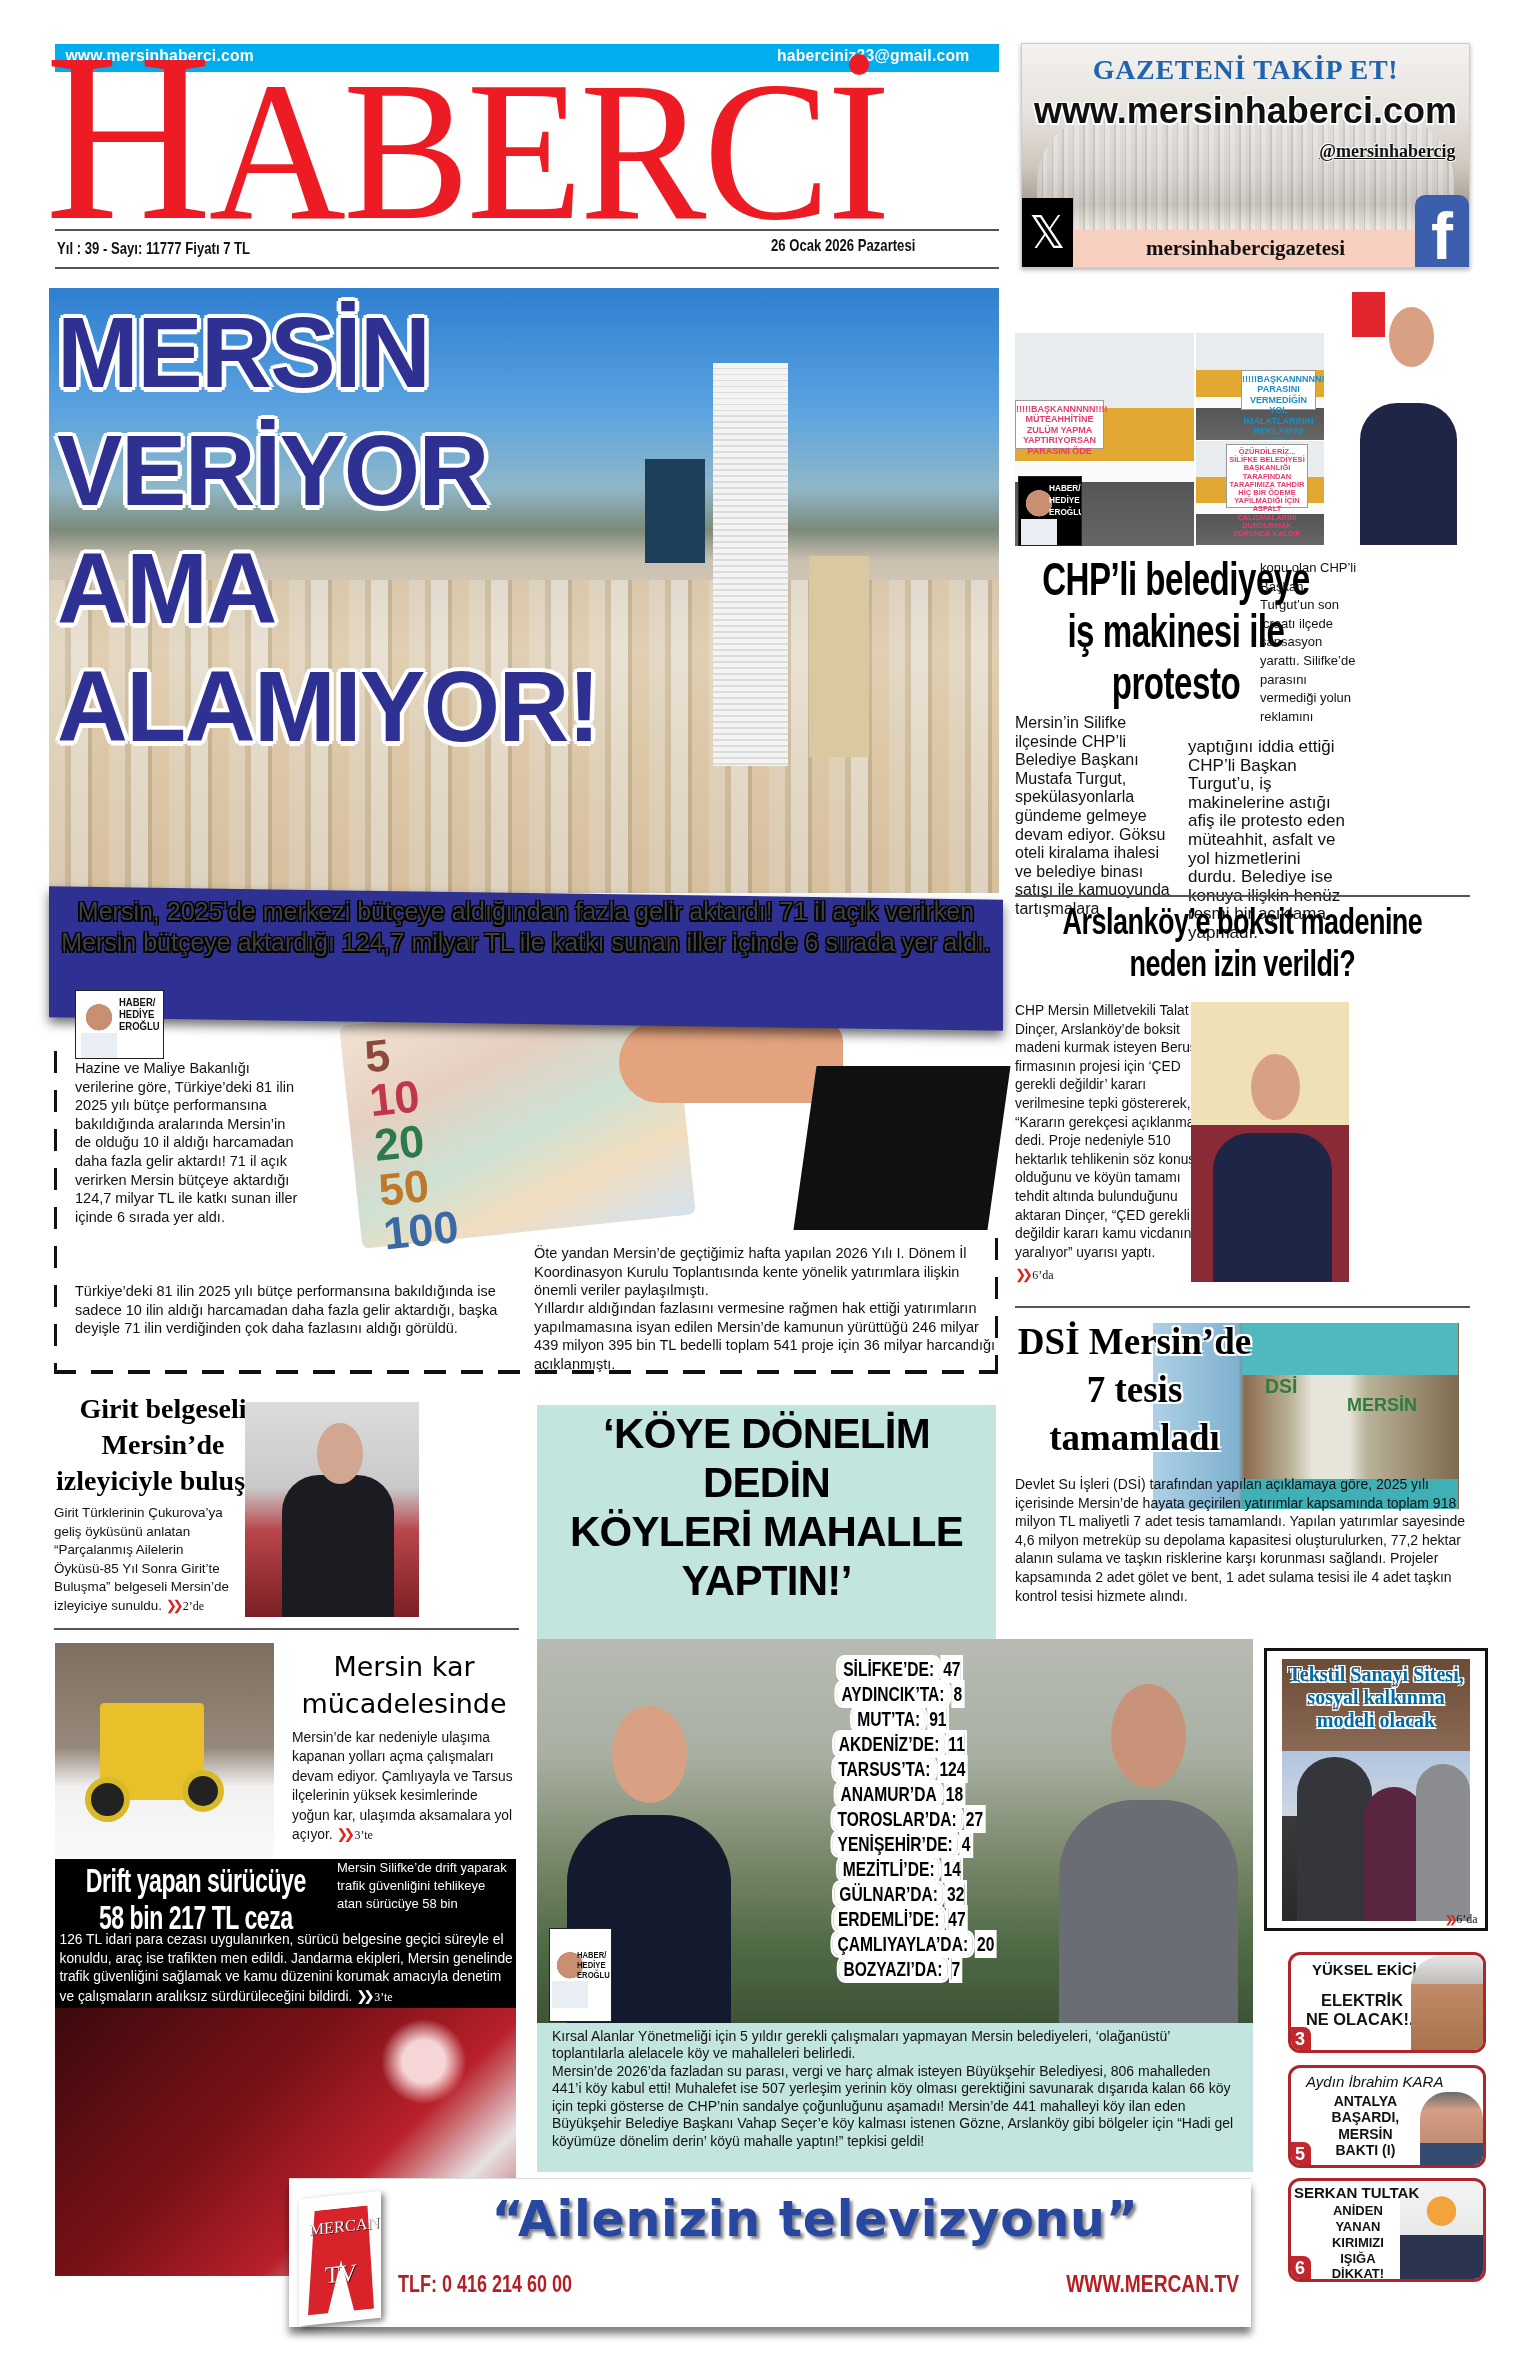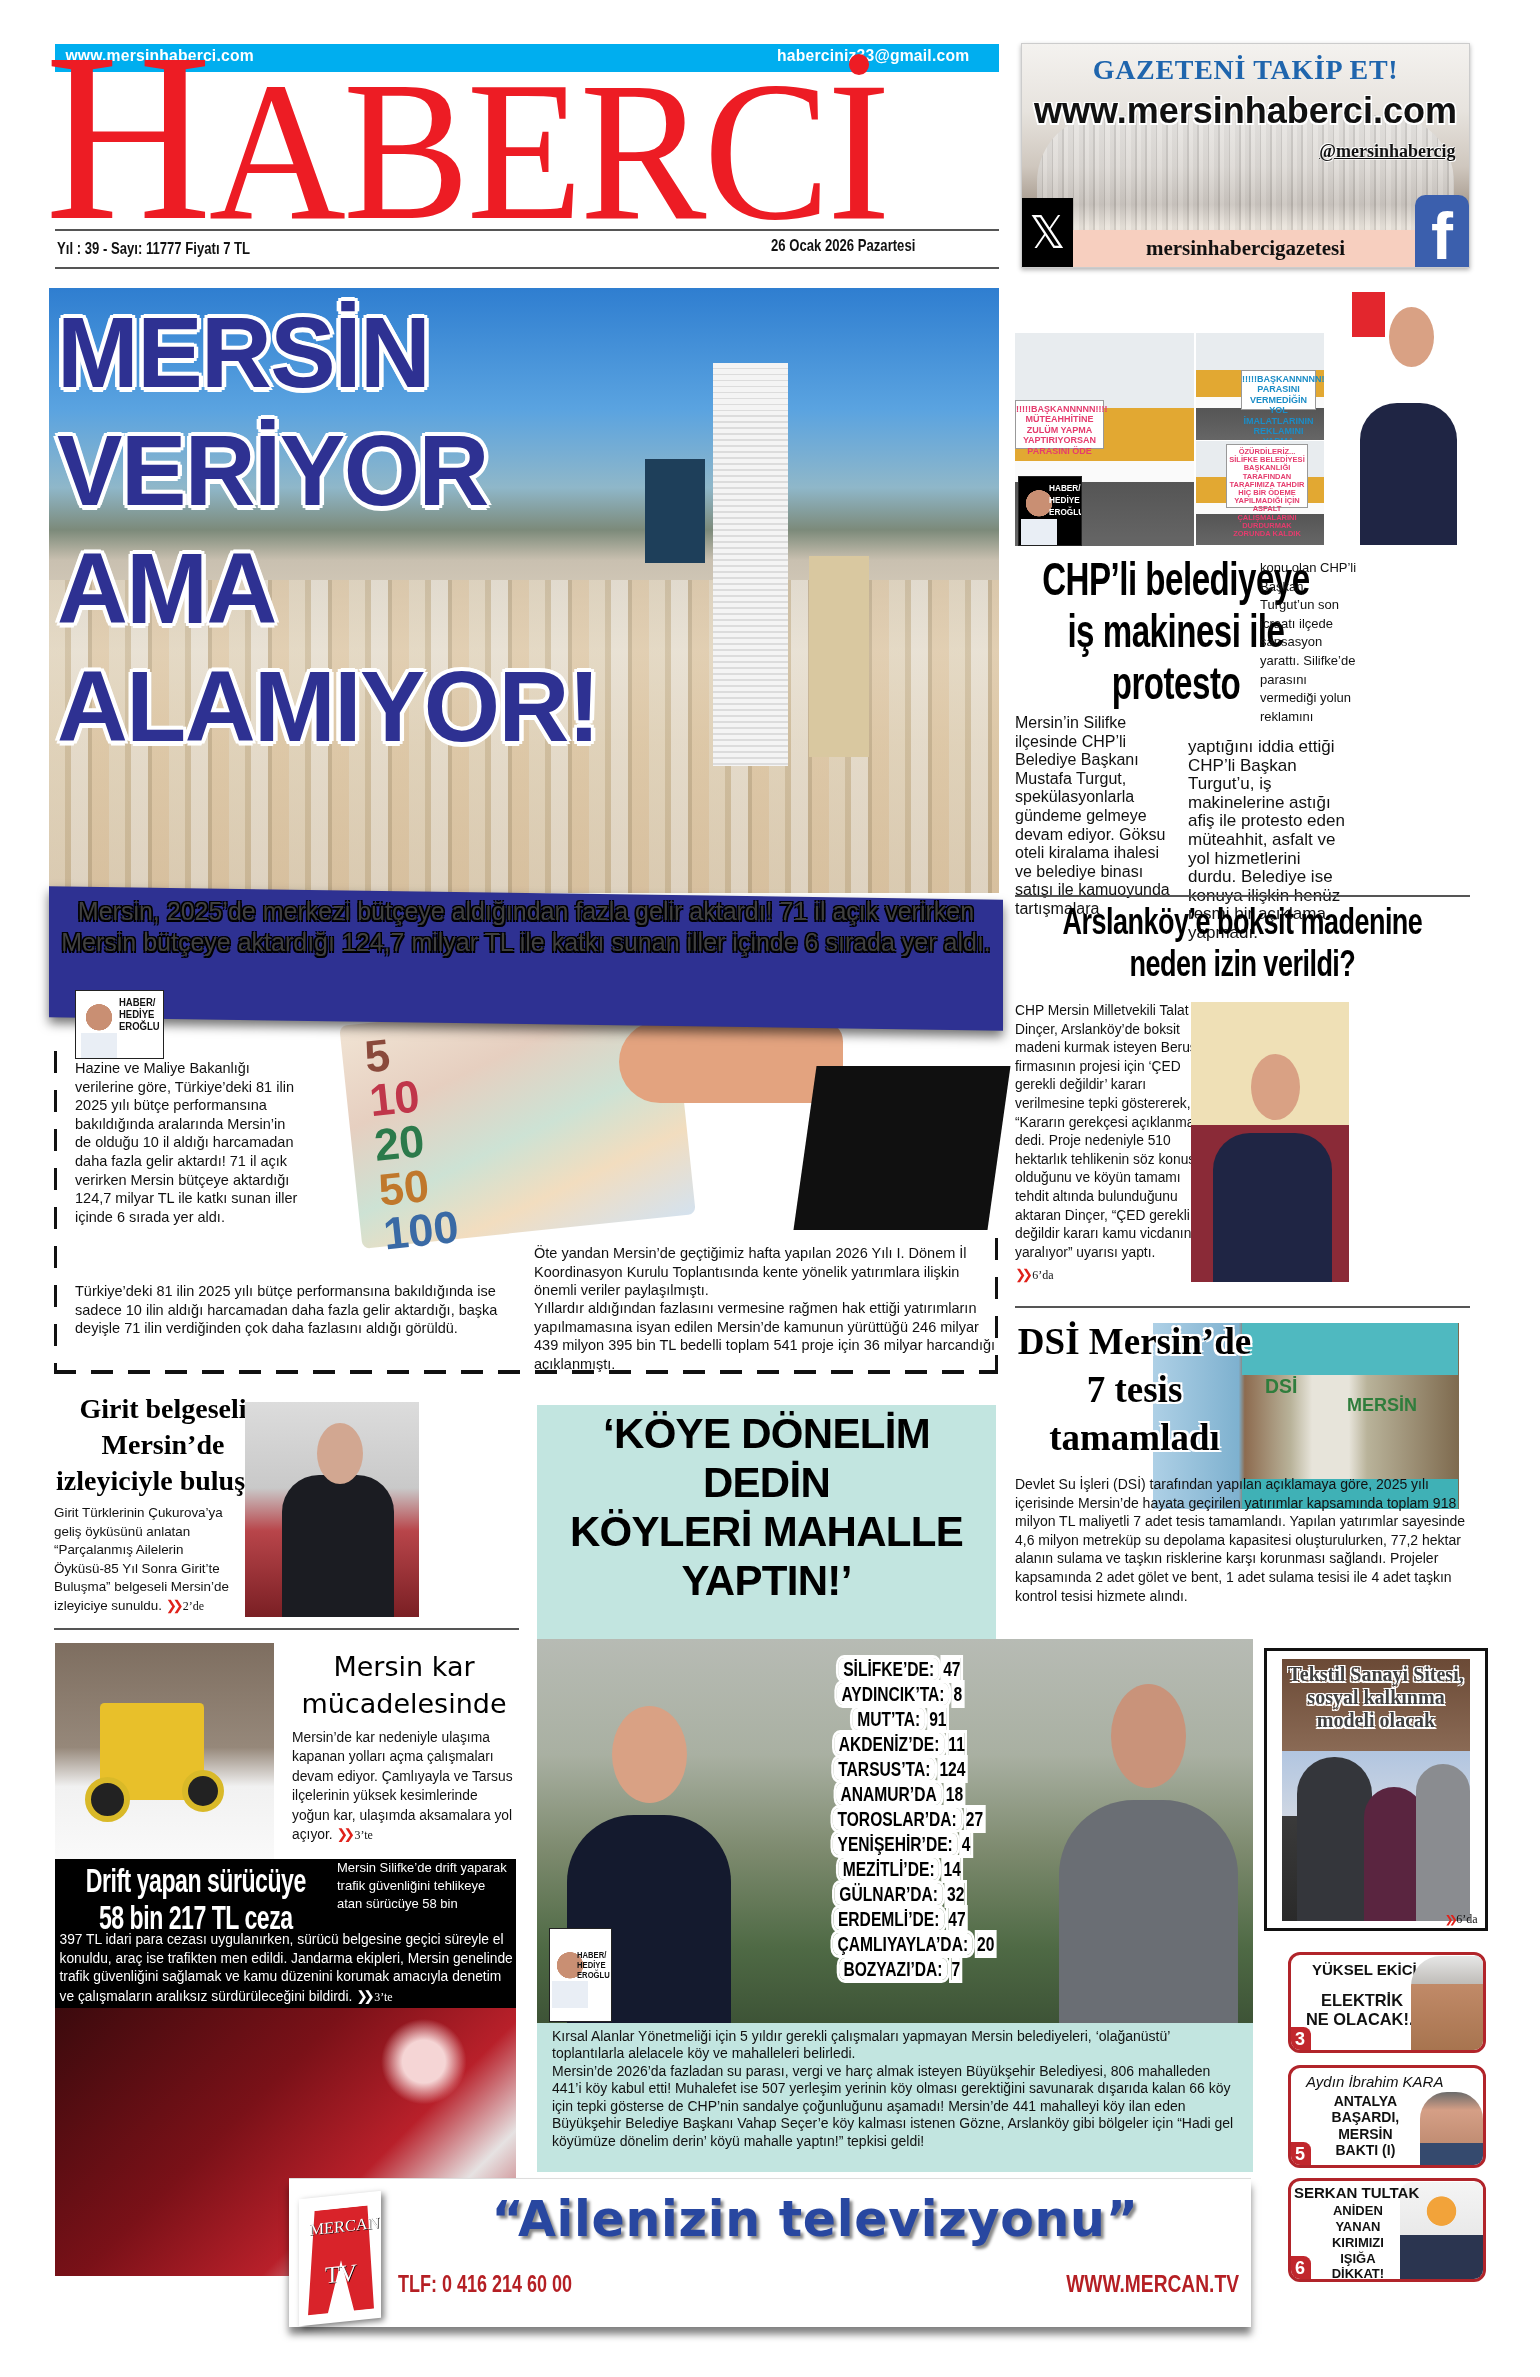--- a/index.html
+++ b/index.html
@@ -82,21 +82,21 @@
   .koye-hl { left: 537px; top: 1409px; width: 459px; text-align:center; font-family:"Liberation Sans",sans-serif; font-weight:bold; font-size: 42px; line-height: 49px; color:#000; letter-spacing: -0.7px; }
   .koye-photo { left: 537px; top: 1639px; width: 716px; height: 385px; background: linear-gradient(180deg,#b7bbb4 0%,#a9b0a2 30%,#7d8a6e 55%,#4f6a45 80%,#3d5336 100%); overflow:hidden; }
   .koye-list { left: 814px; top: 1657px; text-align:center; width: 171px; font-weight:900; font-size: 20px; line-height: 25px; color:#000; transform: scaleX(.78); transform-origin: center top; white-space: nowrap; }
   .koye-list div { display:block; }
   .koye-list span.bg { background:#fff; padding: 0 6px; border-radius: 7.5px; box-shadow: 0 0 0 3px #fff; }
   .koye-text { left: 537px; top: 2023px; width: 716px; height: 149px; background:#c2e5e0; padding: 4.5px 15px; font-size: 14px; line-height: 17.5px; transform-origin: left top; }
 
   
   .tekstil { left: 1264px; top: 1648px; width: 224px; height: 283px; border: 3.7px solid #111; background:#fff; }
   .tekstil .img { position:absolute; left: 15px; top: 7.5px; width: 188px; height: 262px; background: linear-gradient(180deg,#6b4a36 0%,#8a6a55 35%,#b1c5e0 35%,#cfd7e3 60%,#3a3a3a 60%,#2a2a2a 100%); }
-  .tekstil .hl { position:absolute; left: 0; right: 0; top: 12px; text-align:center; font-family:"Liberation Serif",serif; font-weight:bold; font-size: 20px; line-height: 23px; color:#404040; text-shadow: 1.5px 1.5px 0 #fff,-1.5px -1.5px 0 #fff,1.5px -1.5px 0 #fff,-1.5px 1.5px 0 #fff; }
+  .tekstil .hl { position:absolute; left: 0; right: 0; top: 12px; text-align:center; font-family:"Liberation Serif",serif; font-weight:bold; font-size: 20px; line-height: 23px; color:#0369a1; text-shadow: 1.5px 1.5px 0 #fff,-1.5px -1.5px 0 #fff,1.5px -1.5px 0 #fff,-1.5px 1.5px 0 #fff; }
 
   
   .col-card { position:absolute; left: 1288px; width: 198px; border: 3px solid #b1242a; border-radius: 12px; background:#fff; overflow:hidden; }
   .col-card .num { position:absolute; left: -1.5px; bottom: -1.5px; width: 21px; height: 25px; background:#c1272d; color:#fff; font-weight:bold; font-size: 18px; text-align:center; line-height: 25px; border-radius: 0 7.5px 0 9px; }
   .col-card .name { position:absolute; font-weight:bold; font-size: 15px; color:#111; white-space: nowrap; }
   .col-card .title { position:absolute; font-weight:bold; font-size: 16.4px; line-height: 19.4px; color:#111; text-align:center; }
   .col-card .pic { position:absolute; right: 0; bottom: 0; }
 
   
   .drift { left: 55px; top: 1859px; width: 461px; height: 149px; background:#000; color:#fff; }
@@ -303,21 +303,21 @@
   <span><span class="red-arrow">❯❯</span> <span class="ref">3’te</span></span>
 </div>
 
 <div class="abs drift">
   <div class="hl-cond" style="position:absolute;left:4.5px;top:3px;color:#fff;font-size:33px;line-height:37px;width:388px;text-align:center;transform:scaleX(.7);">
     <div>Drift yapan sürücüye</div>
     <div>58 bin 217 TL ceza</div>
   </div>
   <div class="body-text" style="position:absolute;left:282px;top:0;width:176px;color:#fff;font-size:13px;line-height:18px;">Mersin Silifke’de drift yaparak trafik güvenliğini tehlikeye atan sürücüye 58 bin</div>
   <div class="body-text" style="position:absolute;left:4.5px;top:72px;width:455px;color:#fff;font-size:13.8px;line-height:18.6px;">
-    <span>397 TL idari para cezası uygulanırken, sürücü belgesine geçici süreyle el konuldu, araç ise trafikten men edildi. Jandarma ekipleri, Mersin genelinde trafik güvenliğini sağlamak ve kamu düzenini korumak amacıyla denetim ve çalışmaların aralıksız sürdürüleceğini bildirdi.</span>
+    <span>126 TL idari para cezası uygulanırken, sürücü belgesine geçici süreyle el konuldu, araç ise trafikten men edildi. Jandarma ekipleri, Mersin genelinde trafik güvenliğini sağlamak ve kamu düzenini korumak amacıyla denetim ve çalışmaların aralıksız sürdürüleceğini bildirdi.</span>
     <span><span style="color:#fff;font-weight:900;letter-spacing:-4.5px;font-family:'DejaVu Sans',sans-serif;">❯❯</span> <span class="ref" style="color:#fff;">3’te</span></span>
   </div>
 </div>
 <div class="abs drift-img"></div>
 
 <div class="abs tekstil">
   <div class="img">
     <div class="suit" style="left:15px;width:75px;height:164px;background:#34363b;"></div>
     <div class="suit" style="left:82px;width:60px;height:134px;background:#5a2540;"></div>
     <div class="suit" style="left:134px;width:54px;height:157px;background:#8a8c90;"></div>

